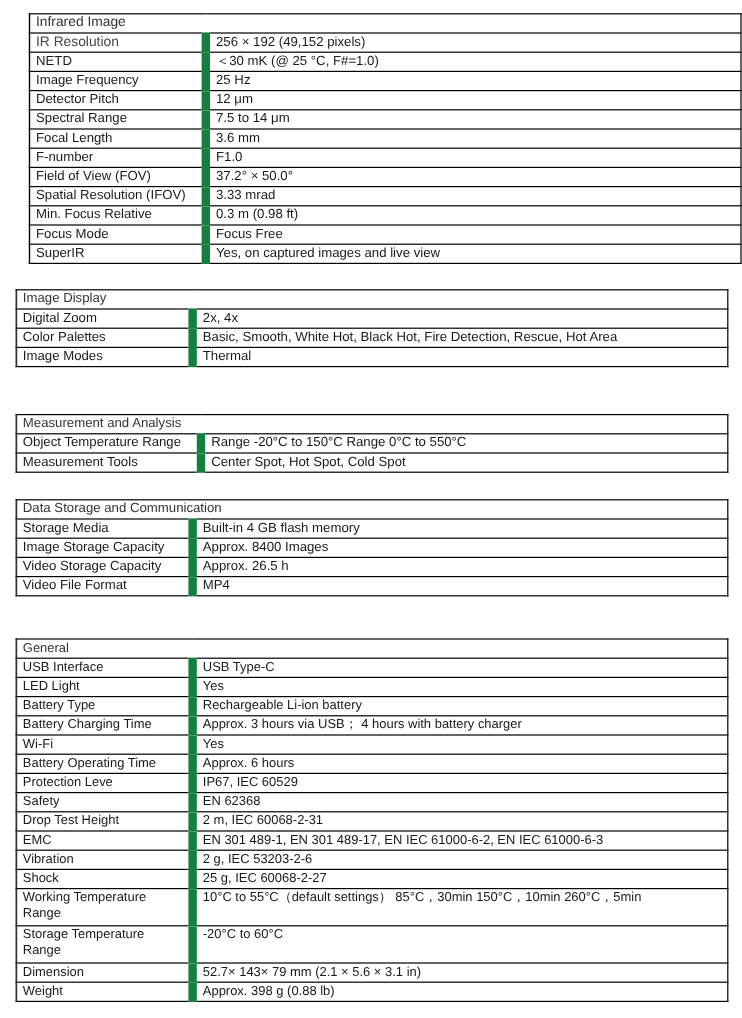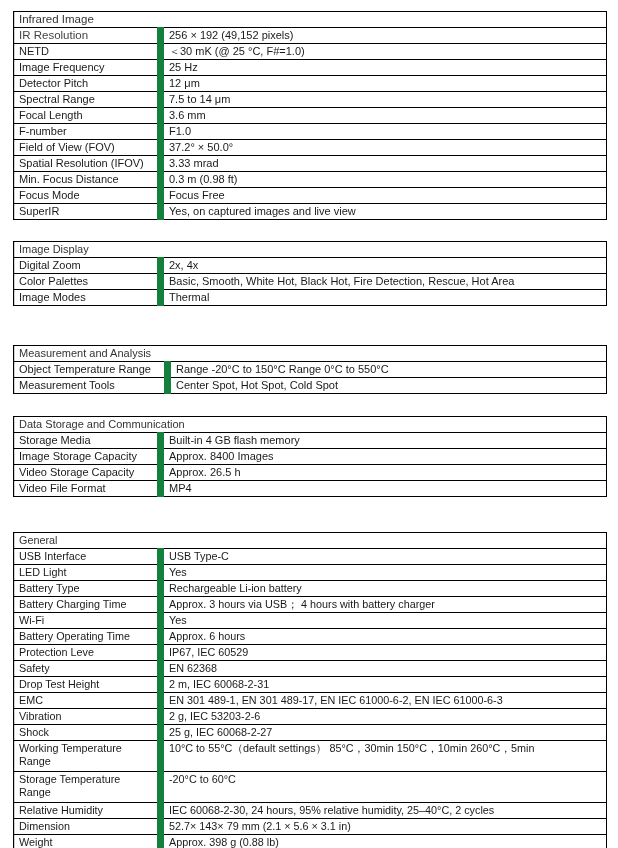--- a/index.html
+++ b/index.html
@@ -47,21 +47,21 @@
     white-space: normal;
   }
   .first-title {
     font-size: 11.5px;
     color: #444;
   }
   .narrow-font td {
     font-size: 10.8px;
   }
 
-  #t1 { top: 11px; }
+  #t1 { top: 11px; margin-left: 11px; }
   #t2 { top: 241px; }
   #t3 { top: 345px; }
   #t4 { top: 416px; }
   #t5 { top: 532px; }
 
   #t1 col.c1, #t2 col.c1, #t4 col.c1, #t5 col.c1 { width: 147px; }
   #t3 col.c1 { width: 154px; }
 </style>
 </head>
 <body>
@@ -105,21 +105,21 @@
     </tr>
     <tr>
       <td class="label">Field of View (FOV)</td>
       <td class="value">37.2° × 50.0°</td>
     </tr>
     <tr>
       <td class="label">Spatial Resolution (IFOV)</td>
       <td class="value">3.33 mrad</td>
     </tr>
     <tr>
-      <td class="label">Min. Focus Distance</td>
+      <td class="label">Min. Focus Relative</td>
       <td class="value">0.3 m (0.98 ft)</td>
     </tr>
     <tr>
       <td class="label">Focus Mode</td>
       <td class="value">Focus Free</td>
     </tr>
     <tr>
       <td class="label">SuperIR</td>
       <td class="value">Yes, on captured images and live view</td>
     </tr>
@@ -257,24 +257,20 @@
     </tr>
     <tr class="tall">
       <td class="label">Working Temperature Range</td>
       <td class="value">10°C to 55°C（default settings） 85°C，30min 150°C，10min 260°C，5min</td>
     </tr>
     <tr class="tall">
       <td class="label">Storage Temperature Range</td>
       <td class="value">-20°C to 60°C</td>
     </tr>
     <tr>
-      <td class="label">Relative Humidity</td>
-      <td class="value">IEC 60068-2-30, 24 hours, 95% relative humidity, 25–40°C, 2 cycles</td>
-    </tr>
-    <tr>
       <td class="label">Dimension</td>
       <td class="value">52.7× 143× 79 mm (2.1 × 5.6 × 3.1 in)</td>
     </tr>
     <tr>
       <td class="label">Weight</td>
       <td class="value">Approx. 398 g (0.88 lb)</td>
     </tr>
   </tbody>
 </table>
 

